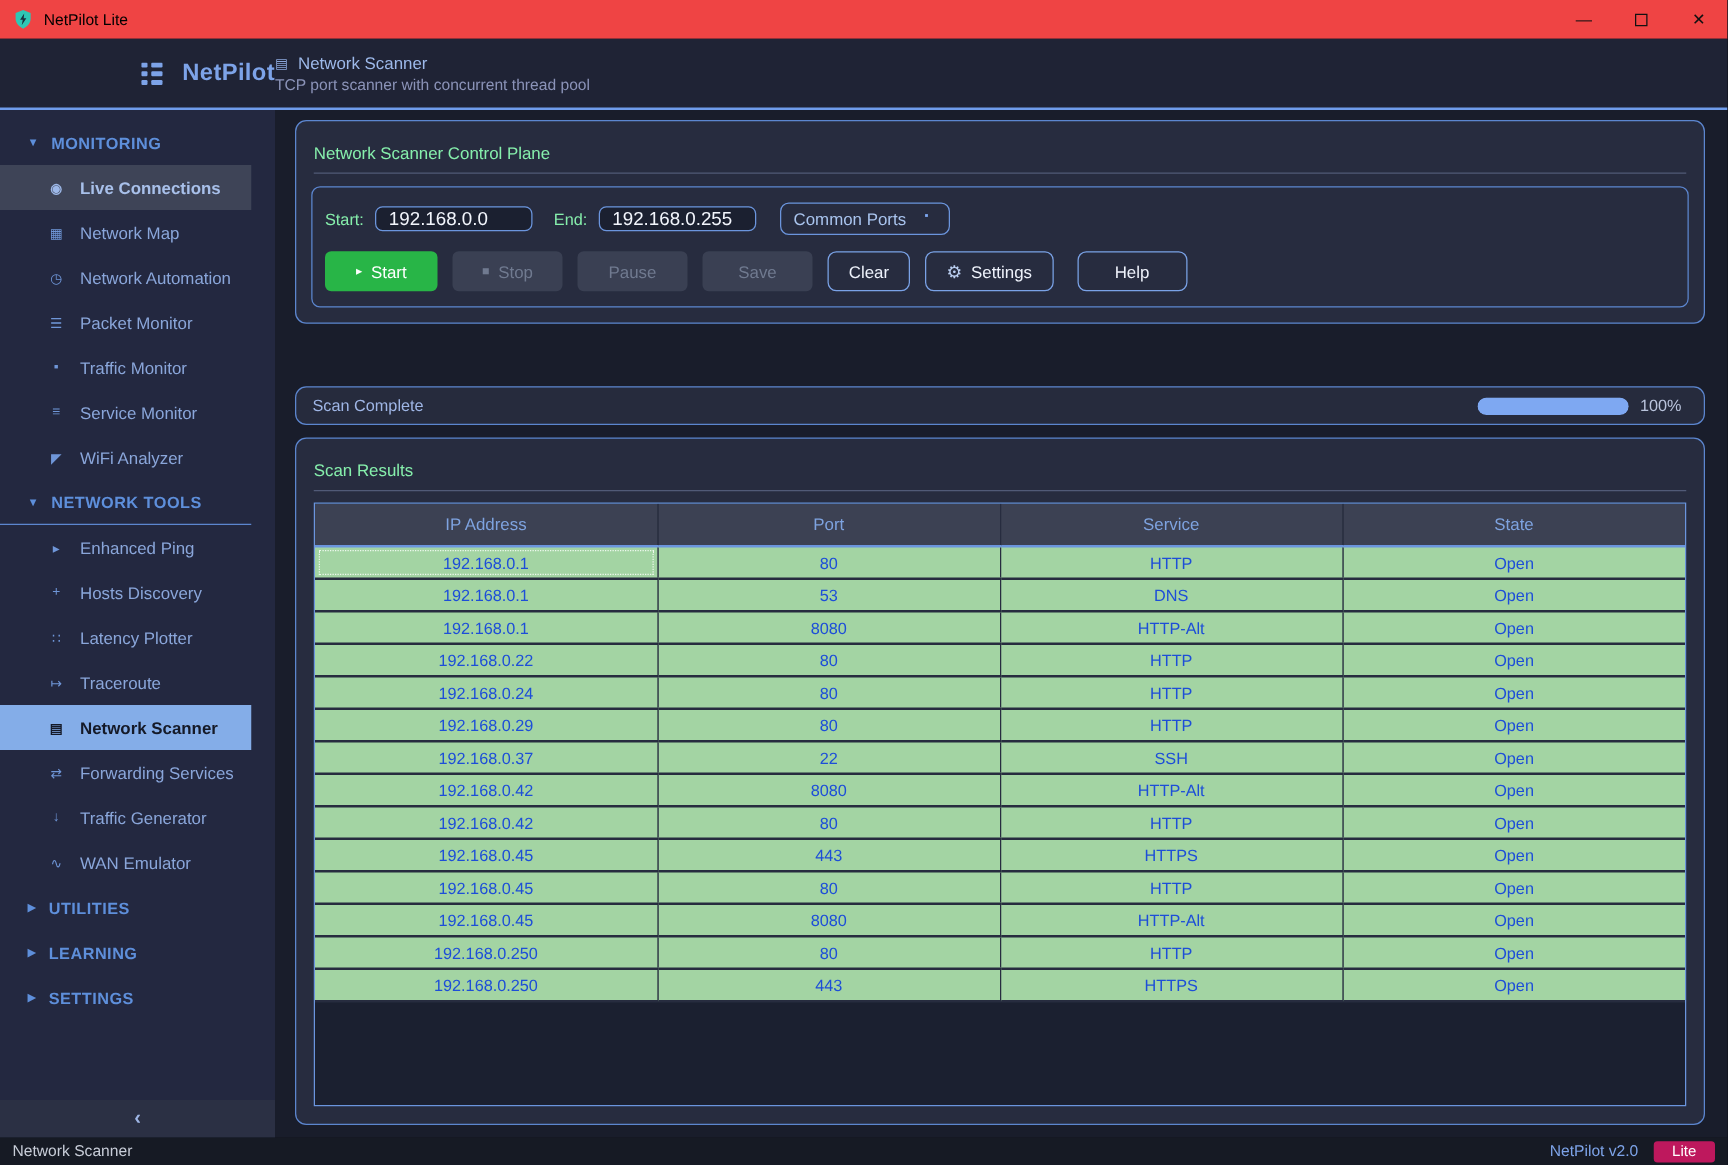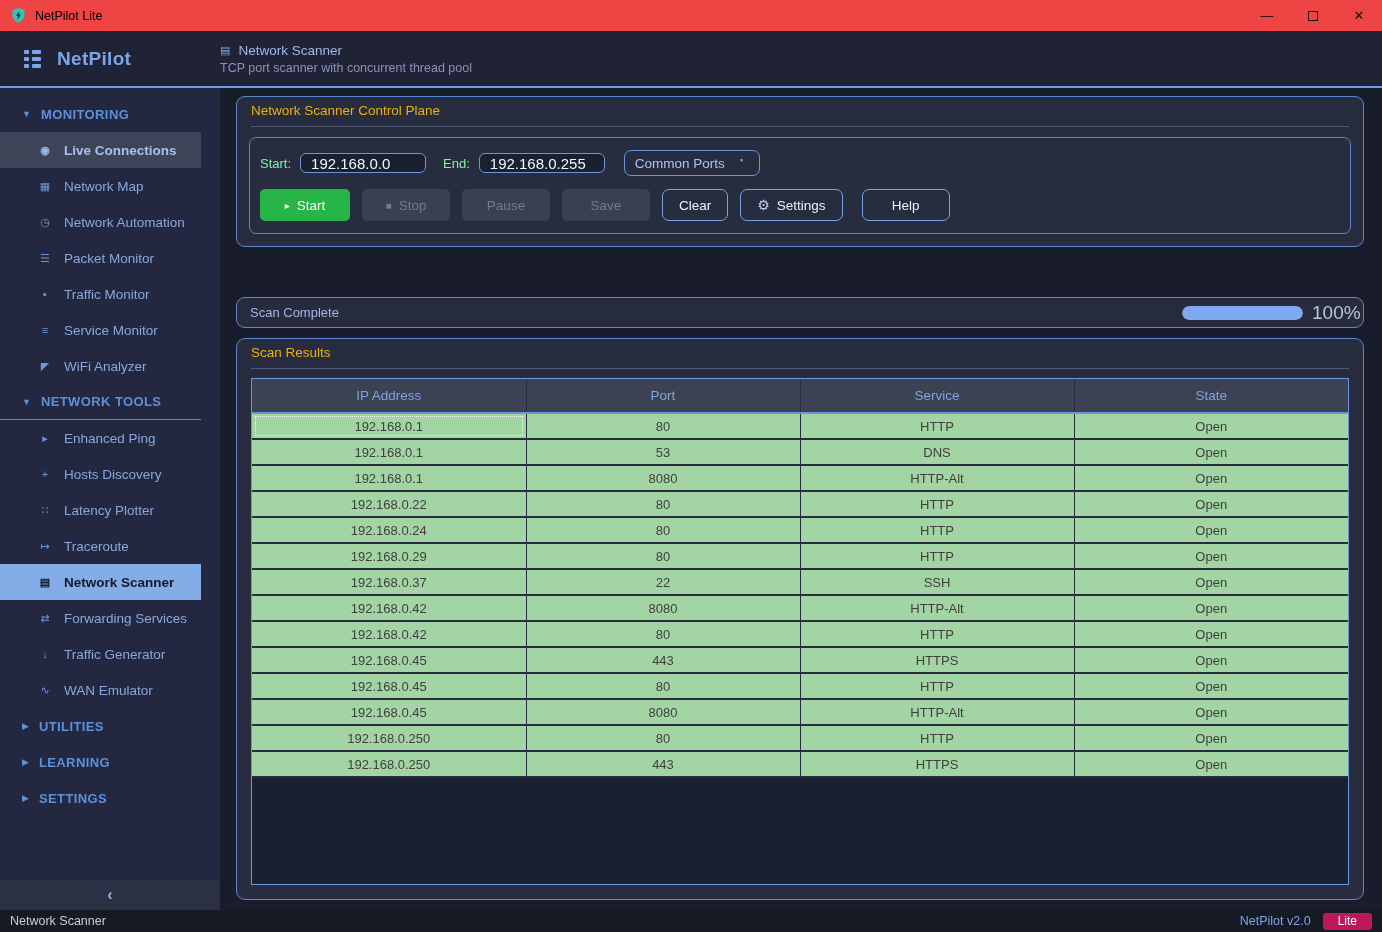--- a/index.html
+++ b/index.html
@@ -9,21 +9,21 @@
   
   .titlebar { height:31px; background:#ef4444; display:flex; align-items:center; padding-left:10px; flex:0 0 auto; }
   .titlebar .app-ico { width:17px; height:17px; margin-right:8px; }
   .titlebar .t-title { font-size:12.5px; color:#000; }
   .titlebar .win-controls { margin-left:auto; display:flex; height:100%; }
   .win-btn { width:46px; height:100%; display:flex; align-items:center; justify-content:center; font-size:13px; color:#111; cursor:default; }
   .win-btn .box { width:10px; height:10px; border:1.2px solid #111; }
 
   
   .header { height:57px; background:#1f2335; border-bottom:2px solid #6f9ceb; display:flex; align-items:center; flex:0 0 auto; }
-  .brand { width:220px; display:flex; align-items:center; padding-left:24px; gap:11px; }
+  .brand { width:220px; display:flex; align-items:center; padding-left:24px; gap:11px;justify-content:flex-end; }
   .brand-name { color:#7da3e8; font-size:19px; font-weight:bold; letter-spacing:.3px; }
   .page-head { display:flex; flex-direction:column; gap:3px; }
   .page-title-row { display:flex; align-items:center; gap:8px; color:#9db9ea; font-size:13.5px; }
   .page-title-row .doc-glyph { font-size:11px; color:#8aa6da; }
   .page-subtitle { color:#8b93b8; font-size:12.5px; }
 
   
   .body-row { flex:1 1 auto; display:flex; min-height:0; }
 
   
@@ -37,21 +37,21 @@
   .it-icon { width:14px; font-size:11px; color:#6f96d8; text-align:center; flex:0 0 auto; }
   .side-item.selected { background:#3e4457; color:#a8c0ea; font-weight:bold; }
   .side-item.selected .it-icon { color:#9db8e8; }
   .side-item.active { background:#84ade8; color:#151a28; font-weight:bold; }
   .side-item.active .it-icon { color:#151a28; }
   .collapse-strip { height:30px; background:#2b3044; display:flex; align-items:center; justify-content:center; color:#9fb6e6; font-size:16px; font-weight:bold; cursor:default; flex:0 0 auto; }
 
   
   .main { flex:1 1 auto; background:#191d2b; padding:8px 18px 10px 16px; display:flex; flex-direction:column; min-width:0; }
   .panel { border:1px solid #5c86cf; border-radius:9px; background:#272c3f; }
-  .panel-title { color:#eab308; font-size:13.5px; padding:6px 14px 8px 14px; }
+  .panel-title { color:#86efac; font-size:13.5px; padding:18px 14px 8px 14px; }
   .panel-divider { border:none; border-top:1px solid #515a77; margin:0 14px; }
 
   
   .control-panel { padding-bottom:12px; margin-bottom:9px; }
   .group-box { border:1px solid #5c86cf; border-radius:7px; margin:10px 12px 0 12px; padding:12px 12px 12px 10px; }
   .field-row { display:flex; align-items:center; gap:9px; margin-bottom:13px; }
   .field-label { color:#86efac; font-size:13px; }
   .ip-input { width:126px; height:20px; background:#1b2030; border:1px solid #6b95dd; border-radius:6px; color:#f2f5fc; font-size:15px; padding:0 10px; font-family:"Liberation Sans", sans-serif; }
   .end-label { margin-left:8px; }
   .dropdown { margin-left:10px; height:26px; min-width:136px; border:1px solid #6b95dd; border-radius:7px; background:transparent; display:flex; align-items:center; padding:0 10px; color:#a9c4ee; font-size:13.5px; gap:26px; cursor:default; position:relative; }
@@ -65,29 +65,29 @@
   .btn-outline { min-width:64px; padding:0 16px; background:transparent; border:1px solid #7aa2e6; border-radius:7px; color:#eef2fb; }
   .btn-help { margin-left:7px; width:88px; }
   .gear { color:#bcd0f2; font-size:14px; }
 
   
   .progress-panel { height:31px; display:flex; align-items:center; padding:0 13px; margin-bottom:10px; background:#262b3d;margin-top:41px; }
   .progress-label { color:#9fb6e6; font-size:13px; }
   .progress-spacer { flex:1; }
   .progress-track { width:121px; height:14px; border-radius:7px; background:#30364a; overflow:hidden; }
   .progress-fill { height:100%; background:#7ea8f2; border-radius:7px; }
-  .progress-pct { color:#b9c3dc; font-size:19px; margin-left:9px; width:38px; }
+  .progress-pct { color:#b9c3dc; font-size:13px; margin-left:9px; width:38px; }
 
   
   .results-panel { flex:1 1 auto; display:flex; flex-direction:column; min-height:0; }
   .table-wrap { margin:9px 14px 14px 14px; border:1px solid #6b95dd; background:#1b2030; flex:1 1 auto; overflow:hidden; }
   table.results { width:100%; border-collapse:collapse; table-layout:fixed; }
   table.results th { height:34px; background:#3c4153; color:#7ea3e0; font-size:13.5px; font-weight:normal; border-bottom:2px solid #6b95dd; border-right:1px solid #272c3f; }
   table.results th:last-child { border-right:none; }
-  table.results td { height:26px; background:#a3d4a3; color:#404040; font-size:13px; text-align:center; border-bottom:2px solid #272c3f; border-right:1px solid #272c3f; }
+  table.results td { height:26px; background:#a3d4a3; color:#1d4ed8; font-size:13px; text-align:center; border-bottom:2px solid #272c3f; border-right:1px solid #272c3f; }
   table.results td:last-child { border-right:none; }
   td.focused { outline:1px dotted #eef8ee; outline-offset:-4px; }
 
   
   .statusbar { height:22px; background:#161a24; display:flex; align-items:center; padding:0 10px; flex:0 0 auto; }
   .status-left { color:#c8cdd8; font-size:12.5px; }
   .status-right { margin-left:auto; display:flex; align-items:center; gap:12px; }
   .status-version { color:#7da3e8; font-size:12.5px; }
   .status-badge { background:#be185d; color:#ffffff; font-size:12px; border-radius:3px; padding:1px 15px 2px 15px; }
 </style>

